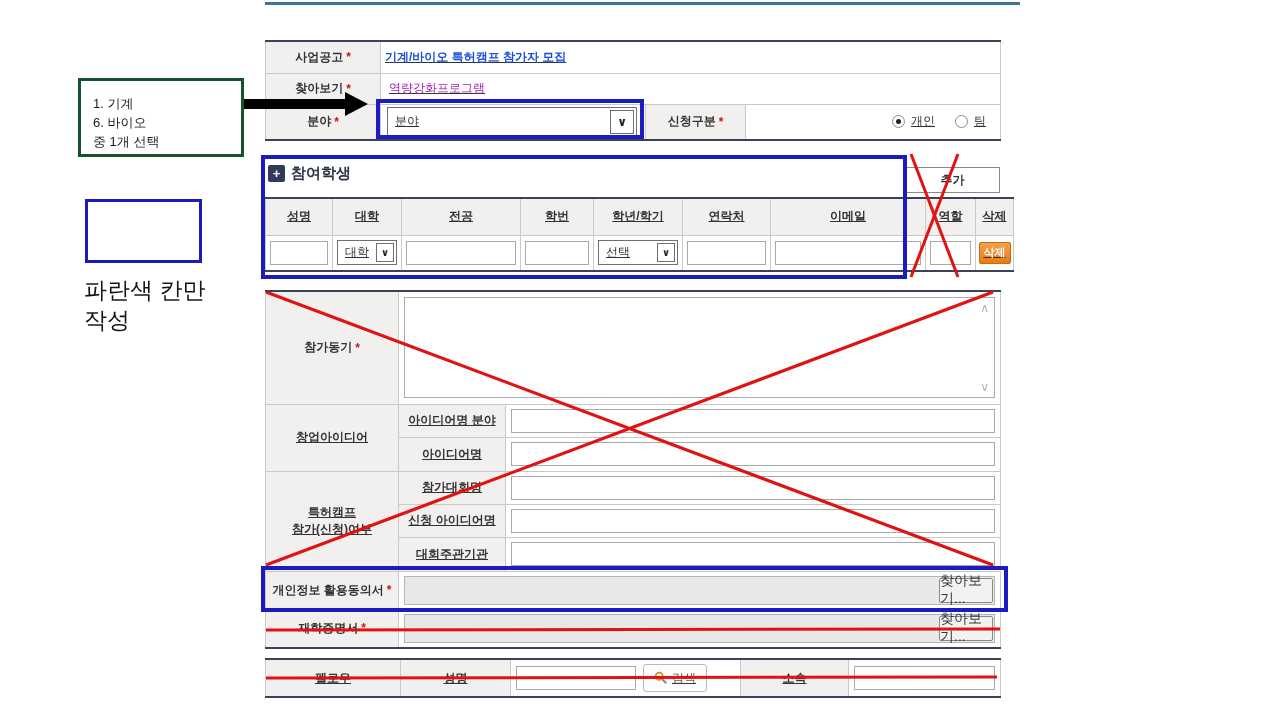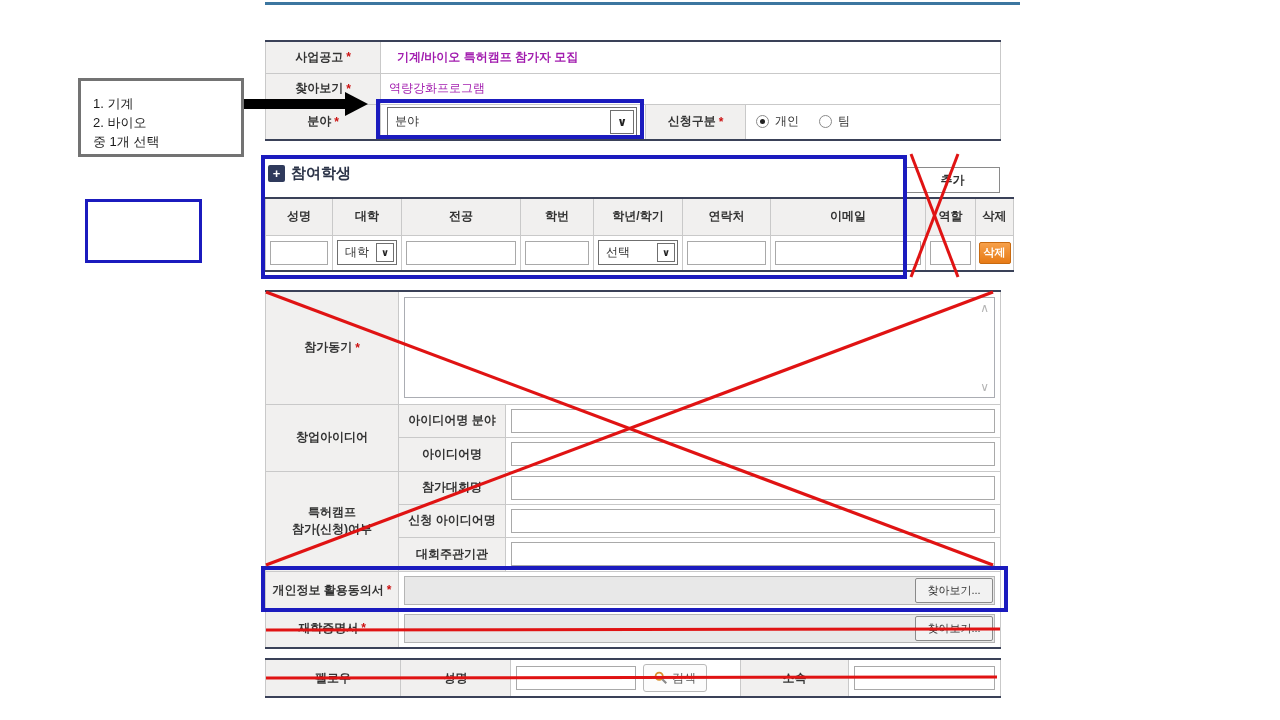--- a/index.html
+++ b/index.html
@@ -3,54 +3,54 @@
 <meta charset="utf-8">
 <style>
   * { margin:0; padding:0; box-sizing:border-box; }
   html,body { background:#fff; }
   body { font-family:"Liberation Sans","DejaVu Sans",sans-serif; }
   .canvas { position:relative; width:1280px; height:720px; background:#fff; overflow:hidden; }
 
   .topline { position:absolute; left:265px; top:2px; width:755px; height:3px; background:#3c76a0; }
 
   
-  .note-box { position:absolute; left:78px; top:78px; width:166px; height:79px; border:3px solid #737373;
+  .note-box { position:absolute; left:78px; top:78px; width:166px; height:79px; border:3px solid #14532d;
               background:#fff; padding:14px 0 0 12px; font-size:13px; line-height:1.45; color:#1a1a1a; }
   .legend-box { position:absolute; left:85px; top:199px; width:117px; height:64px; border:3px solid #1b1bbe; background:#fff; }
   .blue-note { position:absolute; left:84px; top:276px; font-size:23px; line-height:1.3; color:#141414; }
 
   
   table.ftable { border-collapse:collapse; table-layout:fixed; background:#fff;
                  border-top:2px solid #3a4158; border-bottom:2px solid #3a4158; }
-  table.ftable td { border:1px solid #c9c9c9; font-size:12px; color:#333; vertical-align:middle; overflow:hidden; }
+  table.ftable td { border:1px solid #c9c9c9; font-size:12px; color:#333; vertical-align:middle; overflow:hidden;text-decoration:underline; }
   td.lbl { background:#f1f0ef; text-align:center; font-weight:bold; }
   .req { color:#cc1111; font-weight:bold; font-size:12px; margin-left:3px; }
   .lblwrap { display:inline-flex; align-items:center; justify-content:center; }
 
   
   .tbl1 { position:absolute; left:265px; top:40px; }
   .students-wrap { position:absolute; left:265px; top:197px; }
   .tbl2 { position:absolute; left:265px; top:290px; }
   .fellow-wrap { position:absolute; left:265px; top:658px; }
 
-  .val-blue { color:#a21caf; font-weight:bold; padding-left:16px; }
+  .val-blue { color:#1d4ed8; font-weight:bold; padding-left:4px; }
   .val-plain { color:#a21caf; padding-left:8px; }
 
   
   .sel { position:relative; background:#fff; border:1px solid #6f6f6f; height:30px; display:flex; align-items:center;
          padding-left:7px; font-size:12px; color:#333; }
   .sel .chev { position:absolute; right:2px; top:2px; bottom:2px; width:24px; border:1px solid #6f6f6f;
                display:flex; align-items:center; justify-content:center; font-weight:bold; font-size:12px; color:#222; background:#fff; }
   .sel.small { height:25px; }
   .sel.small .chev { width:18px; font-size:10px; }
 
   .txt { background:#fff; border:1px solid #a9a9a9; height:24px; width:100%; display:block; }
 
   
-  .radio-row { display:flex; align-items:center; gap:6px; padding-left:10px; }
+  .radio-row { display:flex; align-items:center; gap:6px; padding-left:10px;justify-content:flex-end; }
   .radio { width:13px; height:13px; border:1px solid #8a8a8a; border-radius:50%; background:#fff; position:relative; flex:none; }
   .radio.on::after { content:""; position:absolute; left:3px; top:3px; width:5px; height:5px; border-radius:50%; background:#222; }
   .radio-lab { font-size:12px; color:#333; margin-right:14px; }
 
   
   .stu-title { position:absolute; left:268px; top:164px; display:flex; align-items:center; gap:6px; }
   .plus-ico { width:17px; height:17px; background:#2f3a5c; color:#fff; font-weight:bold; font-size:13px;
               display:flex; align-items:center; justify-content:center; border-radius:2px; }
   .stu-title-text { font-size:15px; font-weight:bold; color:#2b3347; }
   .add-btn { position:absolute; left:905px; top:167px; width:95px; height:26px; background:#fff; border:1px solid #8a8a8a;
@@ -59,22 +59,22 @@
   .students-wrap td.hdr { background:#f1f0ef; text-align:center; font-weight:bold; padding:0; }
   .del-btn { width:32px; height:22px; margin:0 auto; background:linear-gradient(#f6a04a,#e77b17); border:1px solid #c86a10;
              border-radius:2px; color:#fff; font-size:11px; font-weight:bold; display:flex; align-items:center; justify-content:center; }
 
   
   .tbl2 td.cell { padding:4px 5px; }
   .ta-box { position:relative; height:101px; border:1px solid #abadb3; background:#fff; }
   .ta-box .sb-up { position:absolute; right:5px; top:3px; color:#b5b5b5; font-size:12px; }
   .ta-box .sb-dn { position:absolute; right:5px; bottom:3px; color:#b5b5b5; font-size:12px; }
   .filefield { position:relative; height:29px; background:#e8e8e8; border:1px solid #b5b5b5; }
-  .browse { position:absolute; right:1px; top:1px; bottom:1px; width:78px; background:#f2f2f2; border:1px solid #8a8a8a;
-            font-size:11px; color:#333; display:flex; align-items:center; justify-content:center; border-radius:2px; }
+  .browse { position:absolute; right:1px; top:1px; bottom:1px; width:54px; background:#f2f2f2; border:1px solid #8a8a8a;
+            font-size:14px; color:#333; display:flex; align-items:center; justify-content:center; border-radius:2px; }
 
   
   .fellow-wrap td { padding:4px 5px; }
   .search-cell { display:flex; align-items:center; gap:7px; }
   .search-btn { width:64px; height:28px; background:#fcfcfc; border:1px solid #b9b9b9; border-radius:3px;
                 display:flex; align-items:center; justify-content:center; gap:4px; font-size:12px; color:#555; flex:none; }
 
   
   .hl { position:absolute; border:4px solid #1b1bbe; background:transparent; z-index:40; }
   .hl-select  { left:376px; top:99px;  width:268px; height:40px; }
@@ -85,25 +85,29 @@
 </style>
 </head>
 <body>
 
 <div class="canvas">
 
   <div class="topline"></div>
 
   <div class="note-box">
     <div>1. 기계</div>
-    <div>2. 바이오</div>
+    <div>6. 바이오</div>
     <div>중 1개 선택</div>
   </div>
 
   <div class="legend-box"></div>
+  <div class="blue-note">
+    <div>파란색 칸만</div>
+    <div>작성</div>
+  </div>
 
   <table class="ftable tbl1">
     <colgroup>
         <col style="width:115px">
         <col style="width:265px">
         <col style="width:100px">
         <col style="width:255px">
       </colgroup>
     <tbody>
         <tr style="height:32px">

